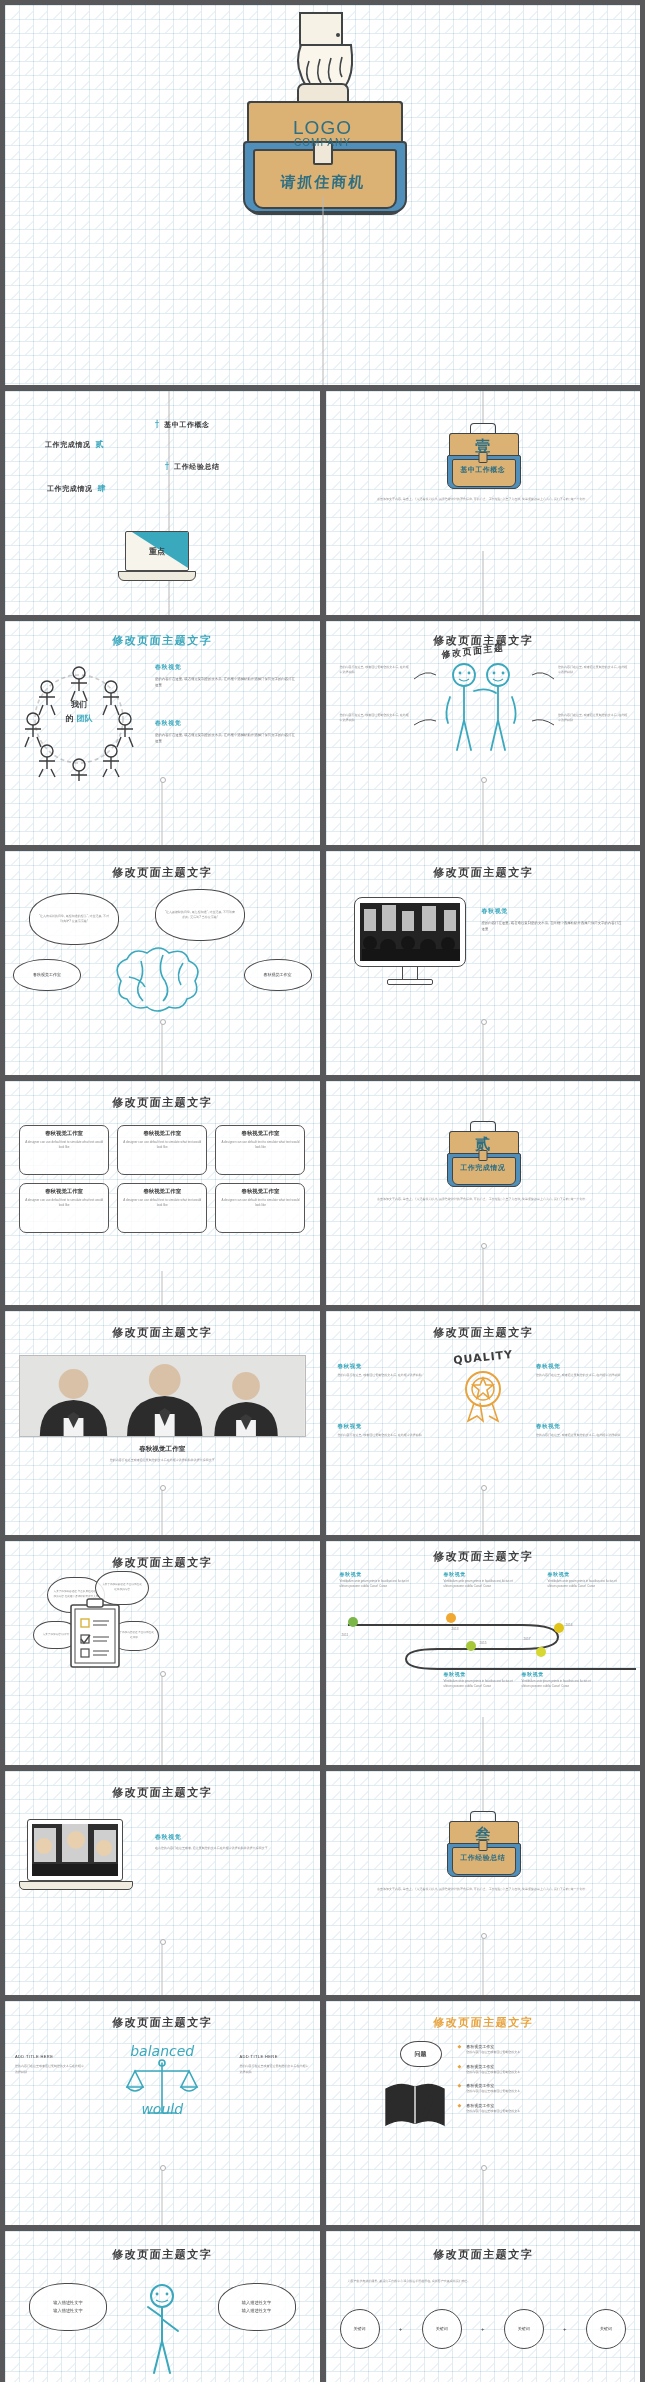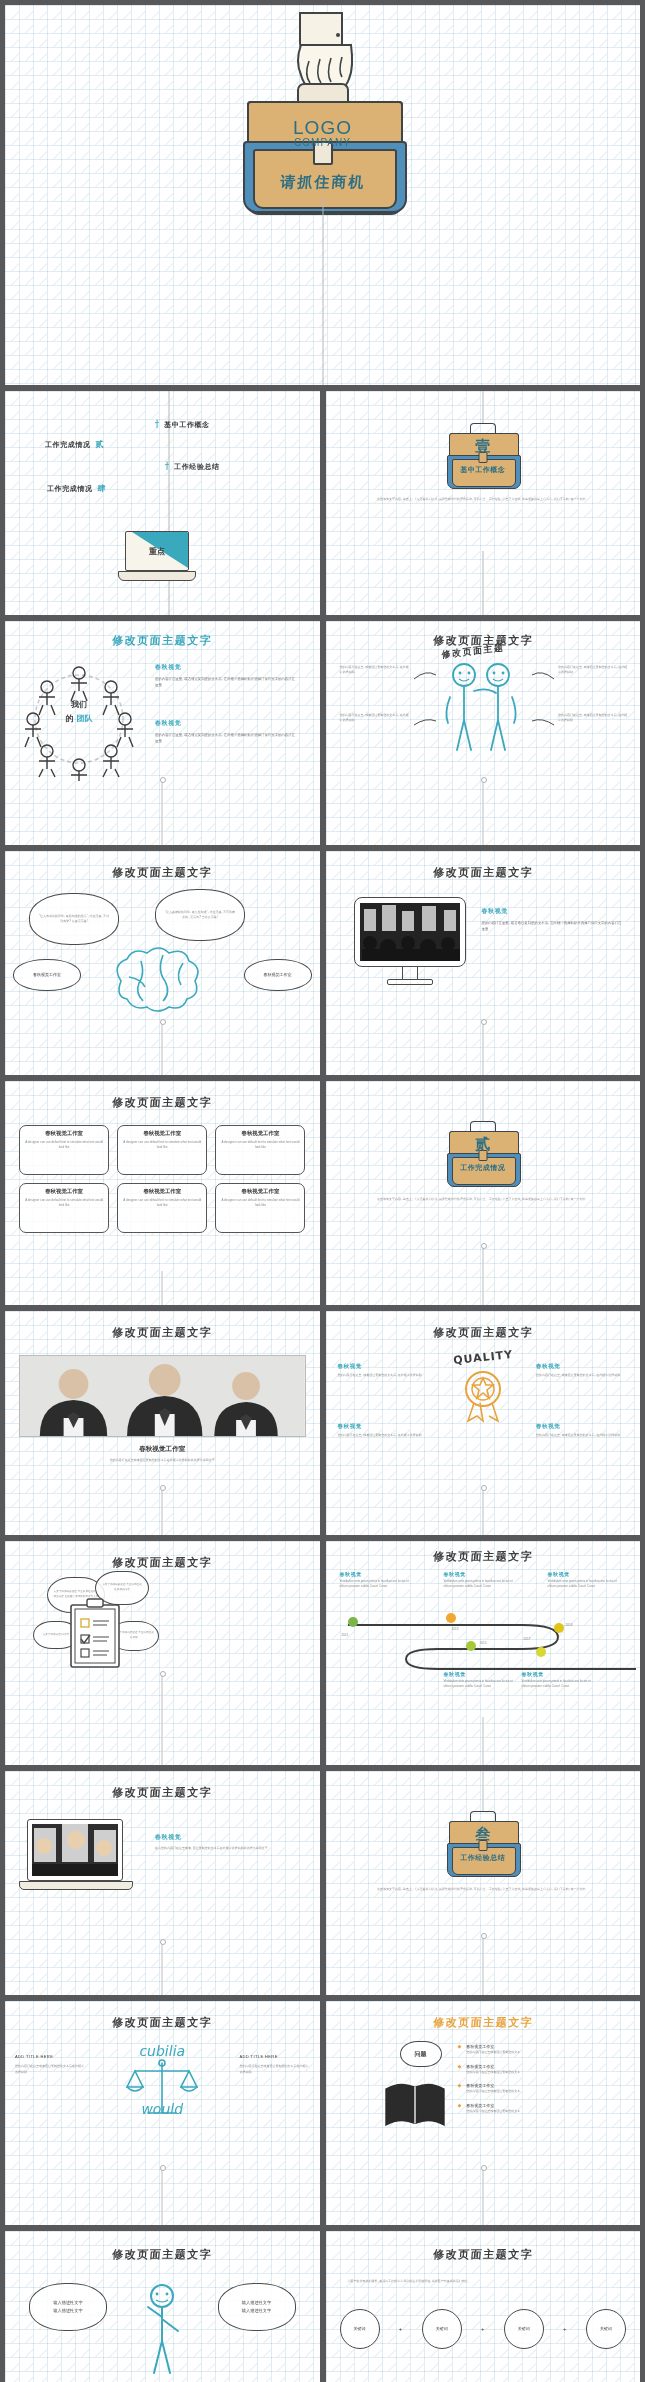--- a/index.html
+++ b/index.html
@@ -650,21 +650,21 @@
       <div class="micro" style="position:absolute;left:30px;right:30px;top:116px;text-align:center;">点击添加文字内容, 单击上, 《人活着就为以及, 品质智能设计的理念标准, 可以心之。工作经验; 心里了方面设, 简单便捷效果上心为心, 我们了导航; 做一个创作。</div>
       <div class="thread dotted" style="top:164px;"></div>
       <div class="knob" style="top:162px;"></div>
     </div>
   </div>
 
   <div class="row">
 
     <div class="slide half">
       <div class="hdtitle" style="position:absolute;left:0;right:0;top:14px;">修改页面主题文字</div>
-      <div style="position:absolute;left:0;right:0;top:42px;text-align:center;font-family:'DejaVu Sans',sans-serif;font-size:14px;color:#3aa8bd;font-style:italic;">cubilia</div>
+      <div style="position:absolute;left:0;right:0;top:42px;text-align:center;font-family:'DejaVu Sans',sans-serif;font-size:14px;color:#3aa8bd;font-style:italic;">balanced</div>
       <div style="position:absolute;left:0;right:0;top:100px;text-align:center;font-family:'DejaVu Sans',sans-serif;font-size:14px;color:#3aa8bd;font-style:italic;">would</div>
       <svg width="74" height="62" viewBox="0 0 74 62" style="position:absolute;left:120px;top:56px;">
         <g fill="none" stroke="#3aa8bd" stroke-width="1.6" stroke-linecap="round">
           <path d="M37 6 v50 M10 14 h54 M37 56 h-14 M37 56 h14"></path>
           <path d="M10 14 l-8 16 h16z"></path>
           <path d="M64 14 l-8 16 h16z"></path>
           <path d="M2 30 q8 8 16 0"></path>
           <path d="M56 30 q8 8 16 0"></path>
           <circle cx="37" cy="6" r="3"></circle>
         </g>

